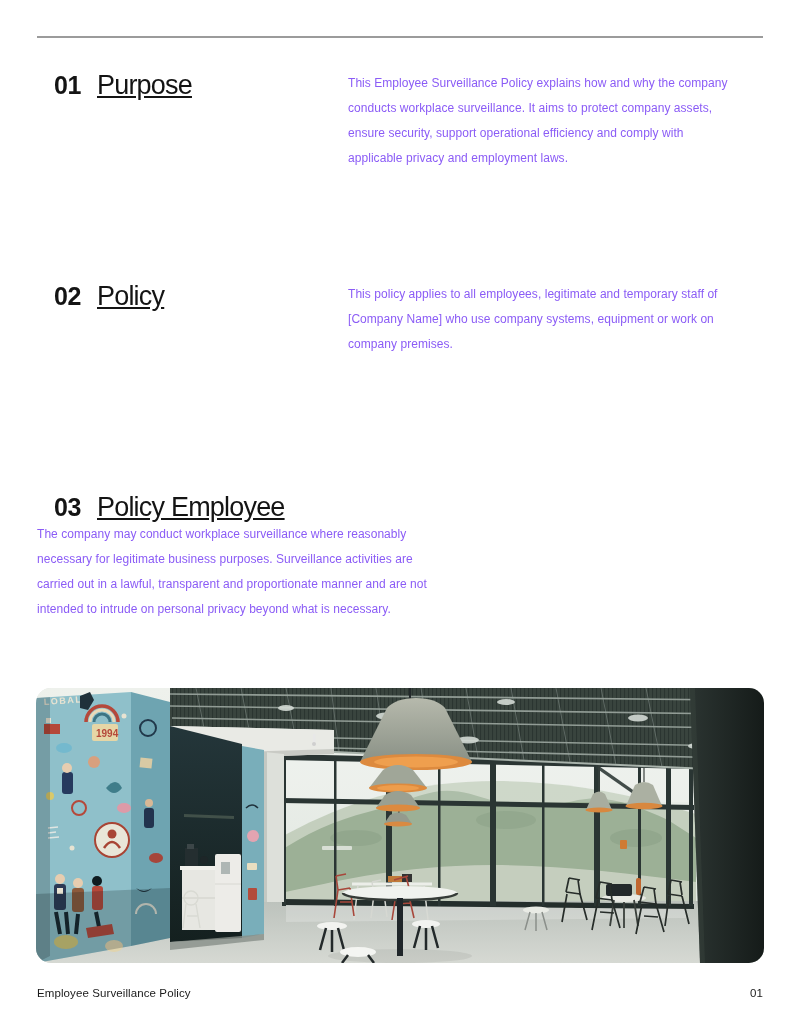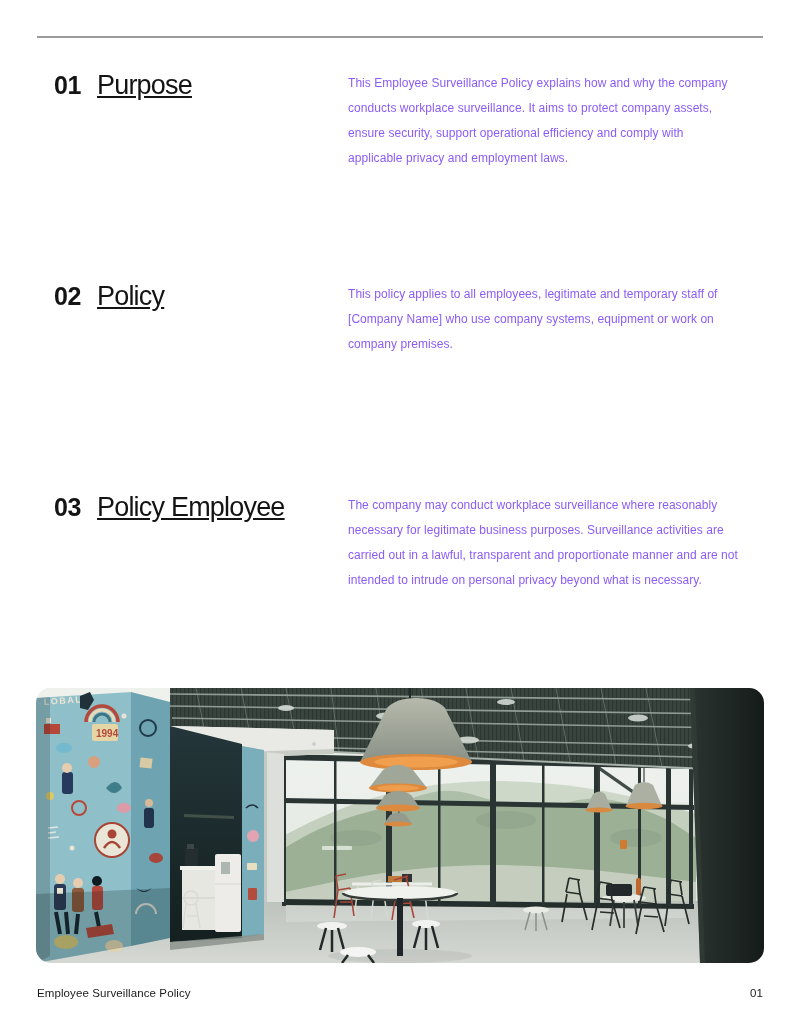--- a/index.html
+++ b/index.html
@@ -3,21 +3,21 @@
 <meta charset="utf-8">
 <style>
   html,body{margin:0;padding:0;background:#ffffff;}
   .page{
     position:relative;width:800px;height:1035px;background:#ffffff;
     font-family:"Liberation Sans",sans-serif;overflow:hidden;
   }
   .rule{position:absolute;left:37px;right:37px;top:36px;height:1.5px;background:#9b9b9b;}
   .sections{position:absolute;left:37px;right:37px;top:71px;}
   .row{display:flex;align-items:flex-start;height:211px;}
-  .row.last{height:auto;}
+  .row.last{height:auto;flex-direction:column;}
   .head{width:311px;box-sizing:border-box;padding-left:17px;display:flex;align-items:baseline;flex-shrink:0;}
   .num{font-size:25px;font-weight:bold;color:#141414;width:43px;flex-shrink:0;letter-spacing:-0.5px;}
   .title{font-size:27px;font-weight:normal;color:#141414;margin:0;letter-spacing:-0.8px;line-height:1.08;text-decoration:underline;}
   .body{width:392px;font-size:12px;line-height:25px;color:#8b5cf6;margin:0;letter-spacing:0.05px;}
   .photo{
     position:absolute;left:36px;top:688px;width:728px;height:275px;margin:0;
     border-radius:15px;overflow:hidden;background:#dfe4df;
   }
   .photo svg{display:block;}
   .footer{

